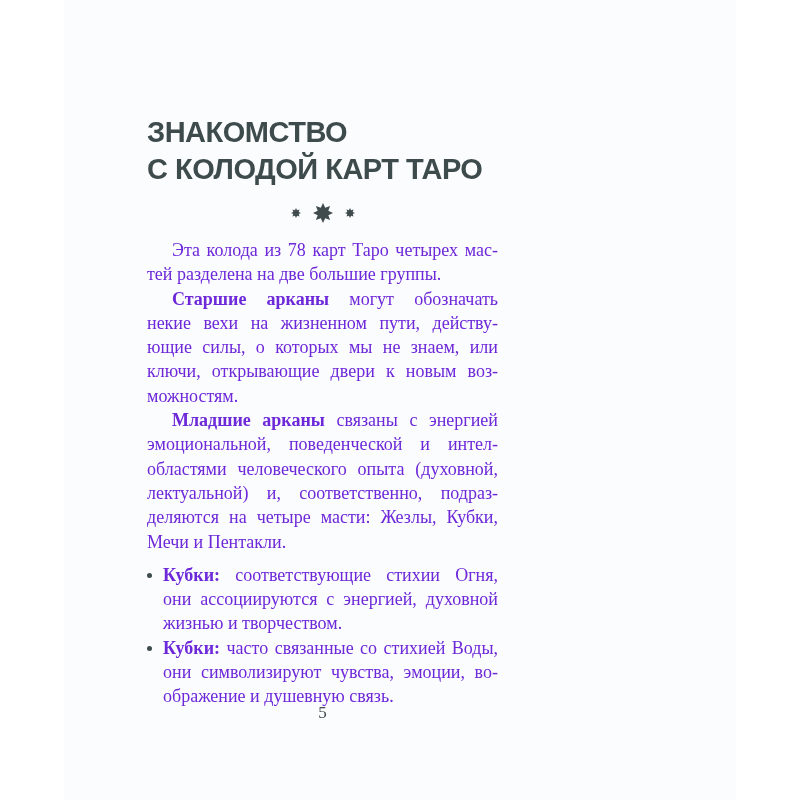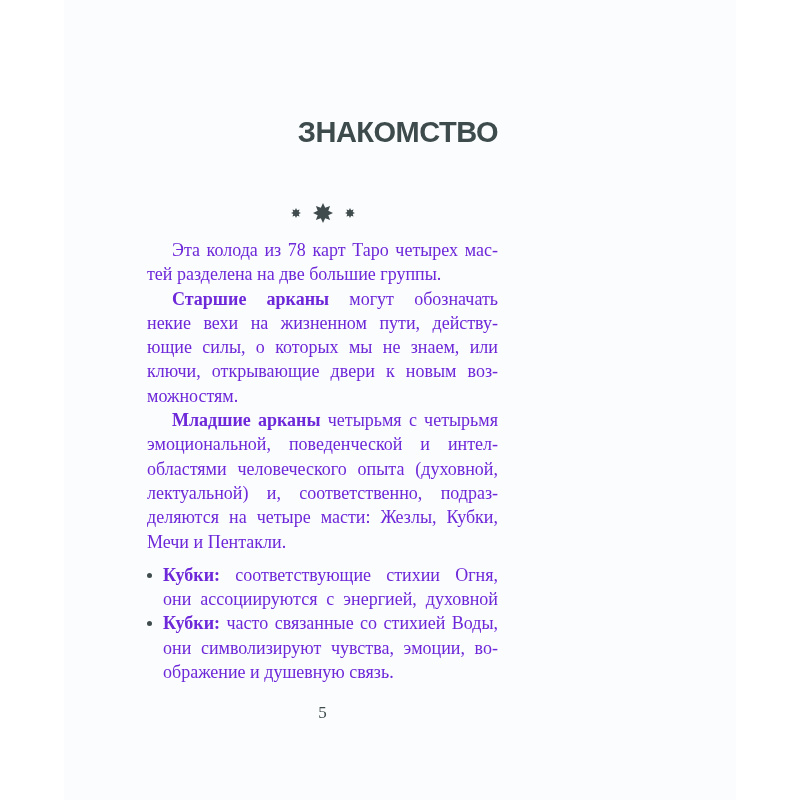--- a/index.html
+++ b/index.html
@@ -23,21 +23,21 @@
       left: 147px;
       top: 0;
       width: 351px;
       color: #3f4b4d;
     }
     .title {
       position: absolute;
       left: 0;
       width: 351px;
       top: 114px;
-      text-align: right;
+      text-align: left;
       font-family: "Liberation Sans", sans-serif;
       font-weight: bold;
       font-size: 29px;
       line-height: 37px;
       color: #3e4b4d;
       letter-spacing: -0.5px;
     }
     .title .tline { display: block; white-space: nowrap; }
     .ornament {
       position: absolute;
@@ -96,20 +96,21 @@
   </style>
 </head>
 <body>
 
 <div class="page"></div>
 
 <div class="content">
 
   <div class="title">
     <span class="tline">ЗНАКОМСТВО</span>
+    <span class="tline">С КОЛОДОЙ КАРТ ТАРО</span>
   </div>
 
   <div class="ornament">
     <span>
       <svg width="10" height="10" viewBox="-5 -5 10 10">
         <polygon fill="#3f4b4d" points="0,-5 1.1,-2.7 3.5,-3.5 2.7,-1.1 5,0 2.7,1.1 3.5,3.5 1.1,2.7 0,5 -1.1,2.7 -3.5,3.5 -2.7,1.1 -5,0 -2.7,-1.1 -3.5,-3.5 -1.1,-2.7"></polygon>
       </svg>
     </span>
     <span>
       <svg width="20" height="20" viewBox="-10 -10 20 20">
@@ -132,34 +133,35 @@
 
     <div>
       <span class="line indent"><b class="b">Старшие арканы</b><span> могут обозначать</span></span>
       <span class="line">некие вехи на жизненном пути, действу-</span>
       <span class="line">ющие силы, о которых мы не знаем, или</span>
       <span class="line">ключи, открывающие двери к новым воз-</span>
       <span class="line last">можностям.</span>
     </div>
 
     <div>
-      <span class="line indent"><b class="b">Младшие арканы</b><span> четырьмя с четырьмя</span></span>
+      <span class="line indent"><b class="b">Младшие арканы</b><span> связаны с энергией</span></span>
       <span class="line">эмоциональной, поведенческой и интел-</span>
       <span class="line">областями человеческого опыта (духовной,</span>
       <span class="line">лектуальной) и, соответственно, подраз-</span>
       <span class="line">деляются на четыре масти: Жезлы, Кубки,</span>
       <span class="line last">Мечи и Пентакли.</span>
     </div>
 
     <div class="gap"></div>
 
     <div class="bullet-block">
       <span class="bullet-dot"></span>
       <span class="line"><b class="b">Кубки:</b><span> соответствующие стихии Огня,</span></span>
       <span class="line">они ассоциируются с энергией, духовной</span>
+      <span class="line last">жизнью и творчеством.</span>
     </div>
 
     <div class="bullet-block">
       <span class="bullet-dot"></span>
       <span class="line"><b class="b">Кубки:</b><span> часто связанные со стихией Воды,</span></span>
       <span class="line">они символизируют чувства, эмоции, во-</span>
       <span class="line last">ображение и душевную связь.</span>
     </div>
 
   </div>

